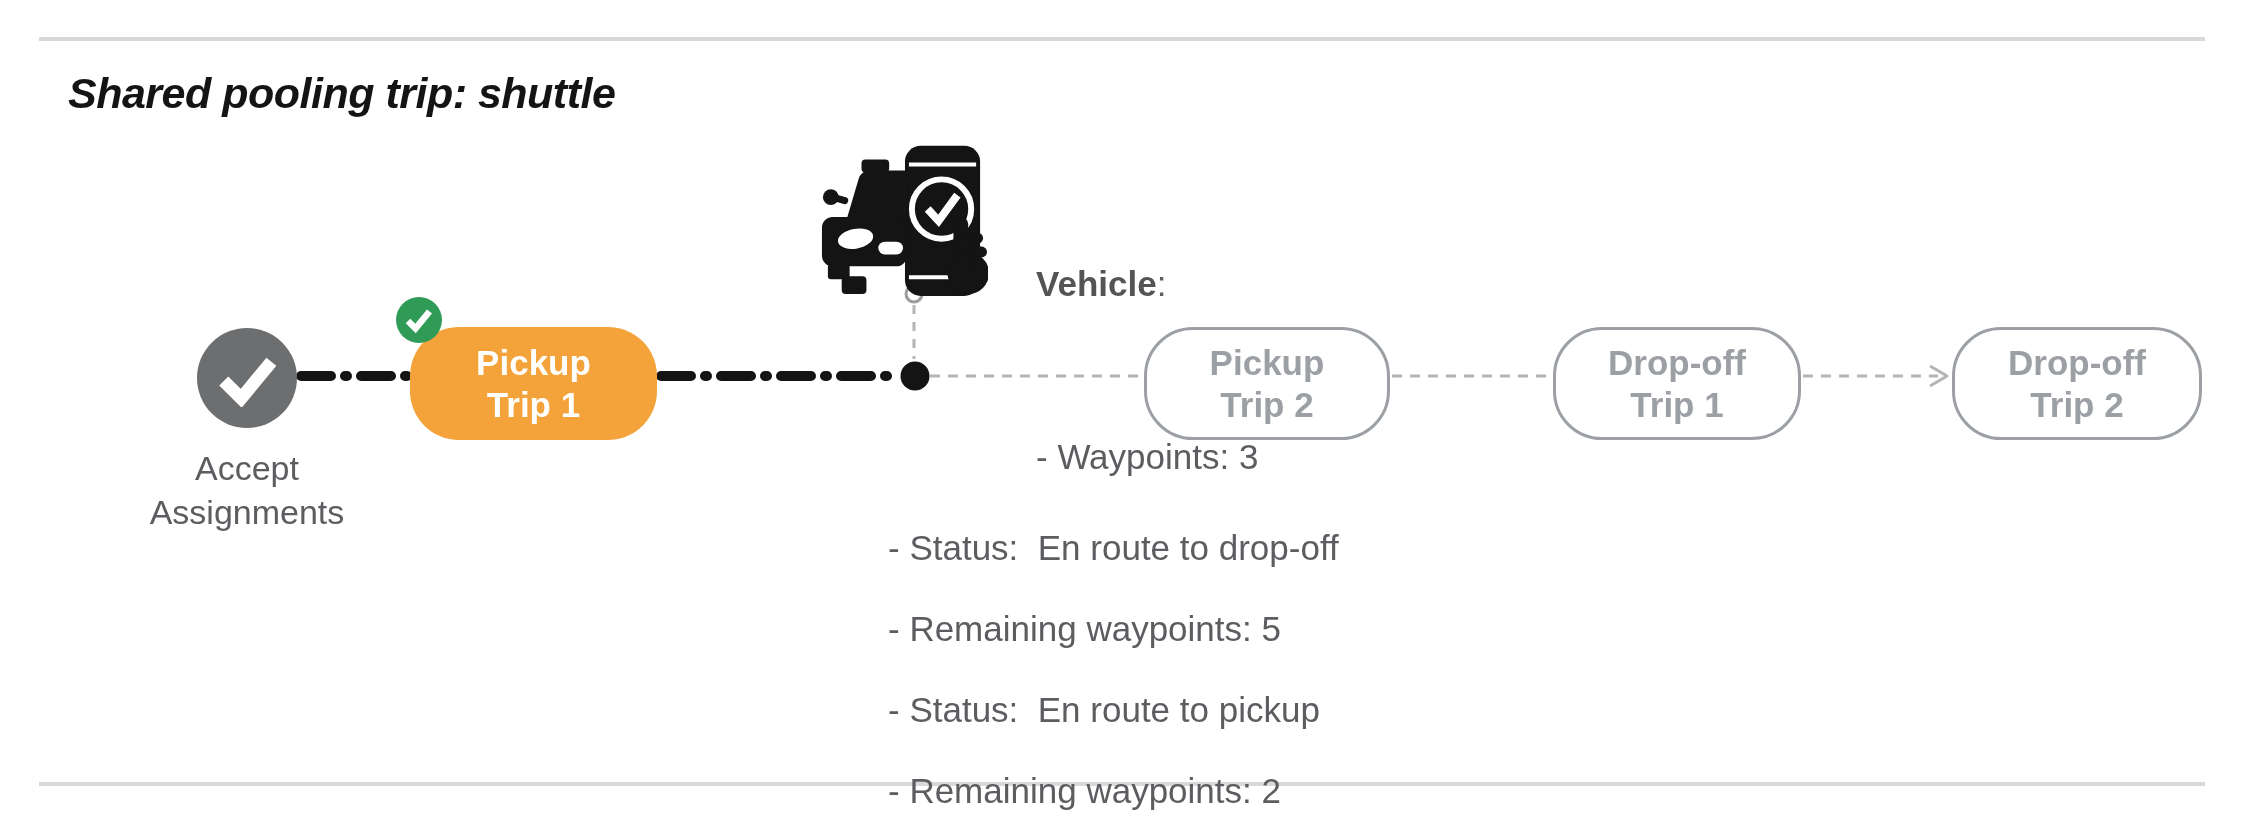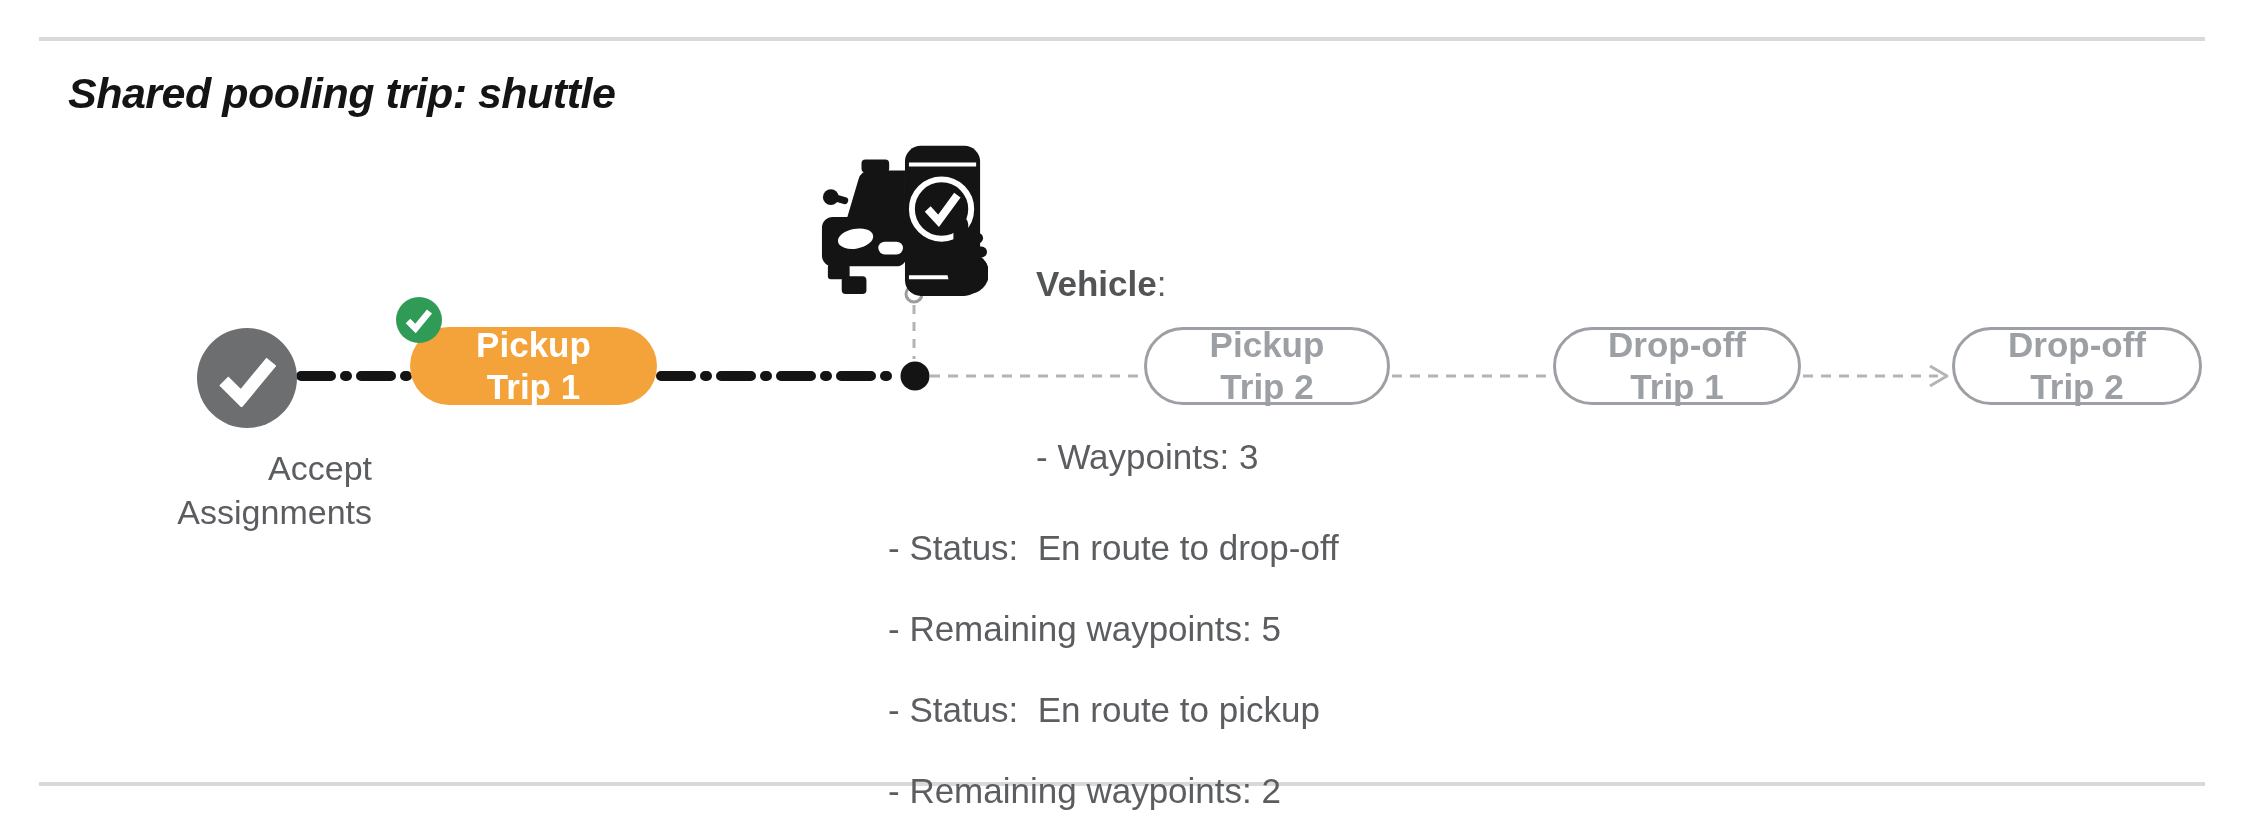--- a/index.html
+++ b/index.html
@@ -19,25 +19,25 @@
   .vehicle-info{
     position:absolute;left:1036px;top:134px;font-size:35px;color:#5b5d60;
     line-height:46px;white-space:pre-wrap;z-index:2;
   }
   .vehicle-info b,.trip-info b{font-weight:700;color:#525456;}
   .start-circle{
     position:absolute;left:197px;top:328px;width:100px;height:100px;border-radius:50%;
     background:#6d6e70;display:flex;align-items:center;justify-content:center;z-index:2;
   }
   .start-label{
-    position:absolute;left:122px;top:446px;width:250px;text-align:right;
+    position:absolute;left:122px;top:446px;width:250px;text-align:center;
     font-size:34px;line-height:44px;color:#5b5d60;z-index:2;
   }
   .pill{
-    position:absolute;top:327px;height:78px;border-radius:49px;box-sizing:border-box;
+    position:absolute;top:327px;height:113px;border-radius:49px;box-sizing:border-box;
     display:flex;flex-direction:column;align-items:center;justify-content:center;
     font-weight:700;font-size:35px;line-height:42px;z-index:2;text-align:center;
   }
   .pill.completed{background:#f4a33b;color:#ffffff;}
   .pill.upcoming{background:#ffffff;border:3px solid #9ca0a4;color:#9ca0a4;}
   .pill-1{left:410px;width:247px;}
   .pill-2{left:1144px;width:246px;}
   .pill-3{left:1553px;width:248px;}
   .pill-4{left:1952px;width:250px;}
   .badge{

